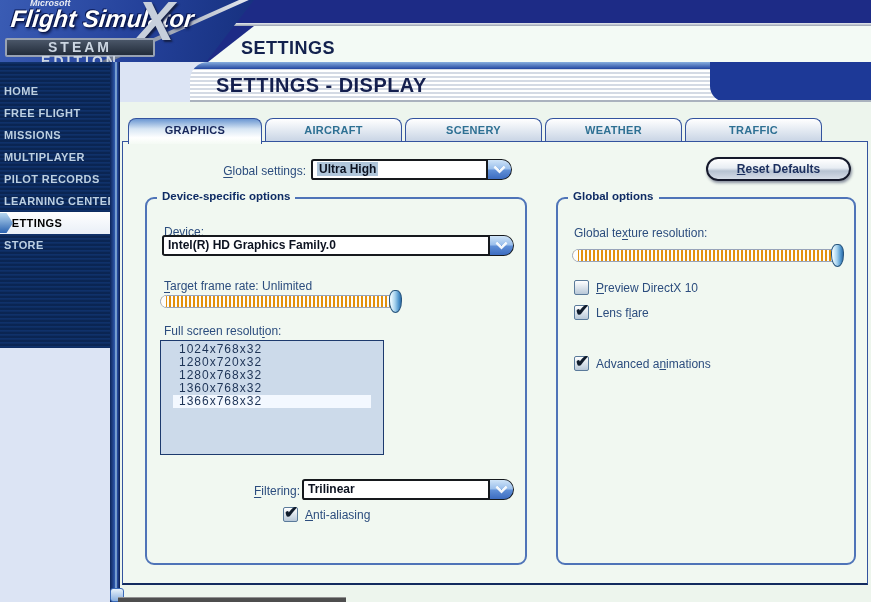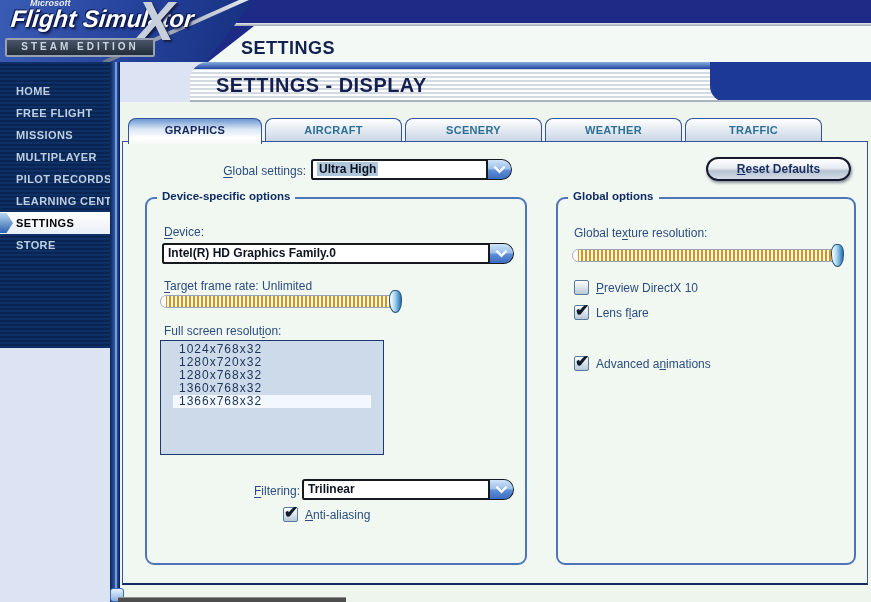--- a/index.html
+++ b/index.html
@@ -22,39 +22,39 @@
        clip-path:polygon(0 0,254px 0,206px 62px,0 62px);overflow:hidden;}
   .logo-ms{position:absolute;left:30px;top:-2px;font-size:9px;font-style:italic;font-weight:700;color:#e8ecf4;}
   .logo-title{position:absolute;left:11px;top:5px;font-size:24px;font-style:italic;font-weight:800;color:#fff;
        transform:skewX(-6deg);text-shadow:1px 1px 0 #0a1850,2px 2px 3px #091440,-1px -1px 0 #0a1850;}
   .logo-x{position:absolute;left:137px;top:-12px;font-size:56px;font-style:italic;font-weight:800;
        color:#c8d0dc;text-shadow:2px 2px 2px #141f46;}
   .logo-swoosh{position:absolute;left:96px;top:26px;width:170px;height:4px;
        background:linear-gradient(90deg,#6a7488,#eef2f8);transform:rotate(-24deg);}
   .logo-steam{position:absolute;left:5px;top:38px;width:150px;height:19px;
        background:linear-gradient(180deg,#4a5668,#222c3a);border:2px solid #98a2b2;border-radius:2px;
-       color:#ccd6e2;font-size:10px;font-weight:700;letter-spacing:3px;text-align:center;line-height:14px;}
+       color:#ccd6e2;font-size:14px;font-weight:700;letter-spacing:3px;text-align:center;line-height:14px;}
 
   
   .banner{position:absolute;left:190px;top:62px;width:681px;height:40px;
        border-top-left-radius:18px;overflow:hidden;
        background:repeating-linear-gradient(180deg,#ffffff 0 2px,#d4dae4 2px 4px);
        border-bottom:2px solid #aab2be;}
   .banner-top{position:absolute;left:0;top:0;width:100%;height:7px;
        background:linear-gradient(180deg,#87aede,#2246a0);}
   .banner-right{position:absolute;left:520px;top:0;width:161px;height:40px;background:#1d3997;
        border-bottom-left-radius:16px;}
   .banner-title{position:absolute;left:26px;top:11px;font-size:21px;font-weight:700;color:#141f4e;
        letter-spacing:.5px;transform:scaleX(.95);transform-origin:left;}
 
   
   .sidebar{position:absolute;left:0;top:62px;width:110px;height:286px;overflow:hidden;
        background:repeating-linear-gradient(180deg,#10336e 0px,#0d2b5e 2px,#081f47 3px,#0d2b5e 4px);}
   .side-items{position:absolute;left:0;top:18px;width:110px;}
-  .side-item{position:relative;height:22px;line-height:22px;padding-left:16px;
+  .side-item{position:relative;height:22px;line-height:22px;padding-left:4px;
        font-size:11px;font-weight:700;letter-spacing:.4px;color:#bdd0e2;white-space:nowrap;cursor:pointer;}
   .side-item.sel{background:linear-gradient(180deg,#ffffff,#e9eff7);color:#000;}
   .side-arrow{position:absolute;left:0;top:1px;width:13px;height:20px;
        background:linear-gradient(180deg,#b8d8f0,#2a62b0);
        clip-path:polygon(0 0,50% 0,100% 50%,50% 100%,0 100%);}
   .side-divider{position:absolute;left:110px;top:62px;width:10px;height:540px;
        background:linear-gradient(90deg,#0e2458,#2c55a8 45%,#9cc2e4 60%,#24489a 75%,#0c1c48);}
   .side-lower{position:absolute;left:0;top:348px;width:110px;height:254px;background:#dce4f4;}
 
   
@@ -188,21 +188,21 @@
     <span class="btn">
         <span class="chev"></span>
       </span>
   </div>
   <div class="push-btn" style="left:706px;top:157px;width:145px;height:24px;line-height:21px;"><u>R</u>eset Defaults</div>
 
   <div class="group" style="left:145px;top:197px;width:382px;height:368px;">
     <div class="group-legend">Device-specific options</div>
 
     <div class="lbl" style="left:17px;top:26px;"><u>D</u>evice:</div>
-    <div class="dd" style="left:15px;top:44px;width:352px;text-align:right;">
+    <div class="dd" style="left:15px;top:36px;width:352px;text-align:right;">
       <span class="val">Intel(R) HD Graphics Family.0</span>
       <span class="btn">
           <span class="chev"></span>
         </span>
     </div>
 
     <div class="lbl" style="left:17px;top:80px;"><u>T</u>arget frame rate: Unlimited</div>
     <div class="slider" style="left:13px;top:96px;width:239px;">
       <span class="thumb"></span>
     </div>

